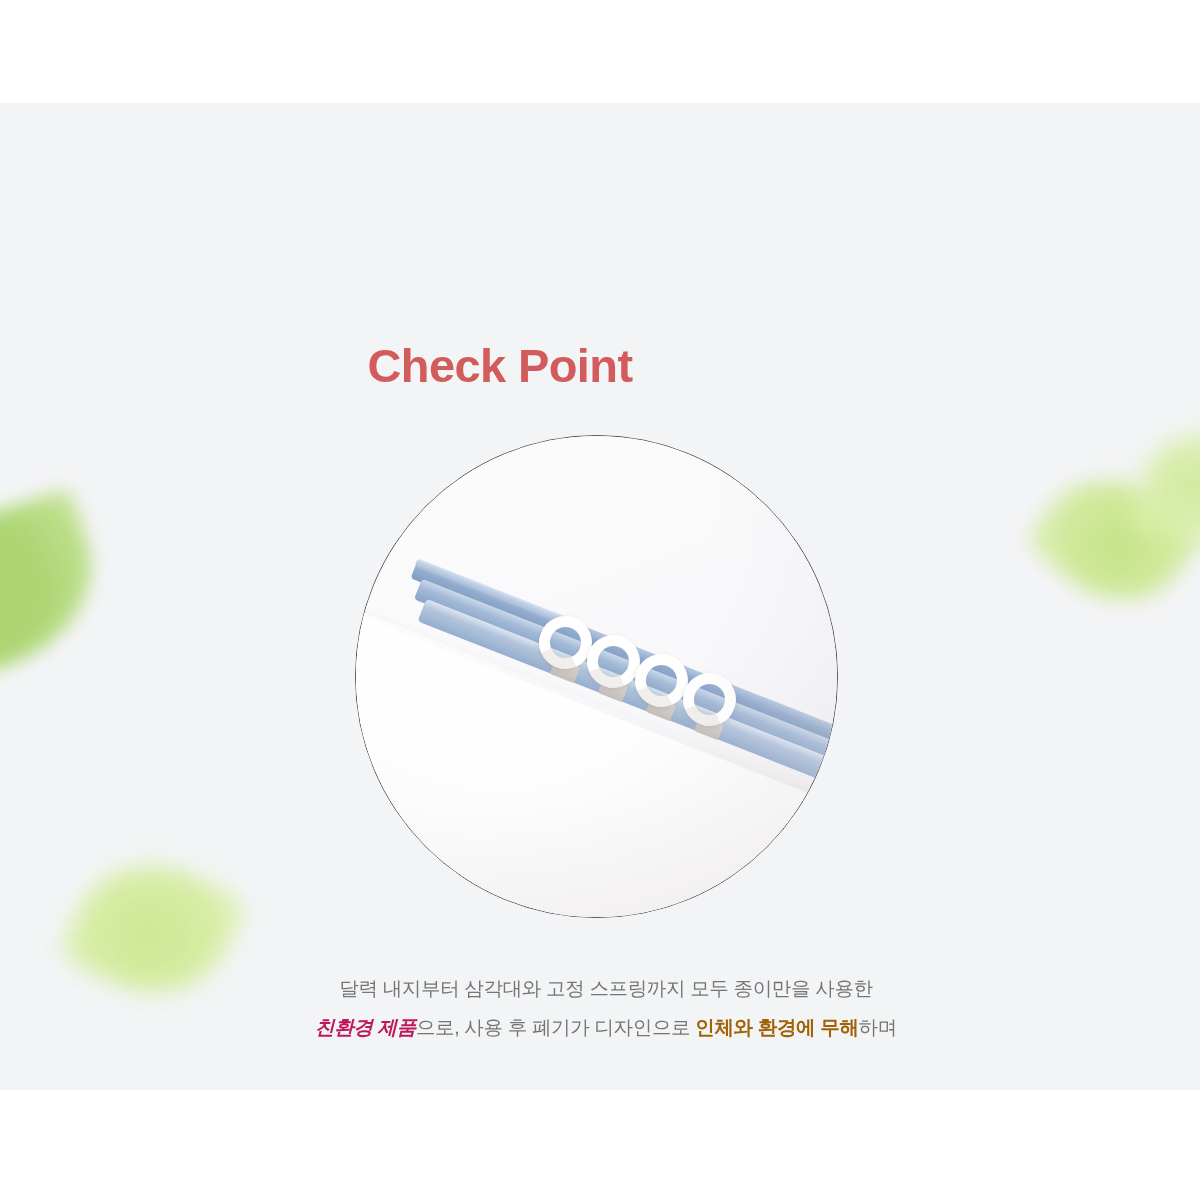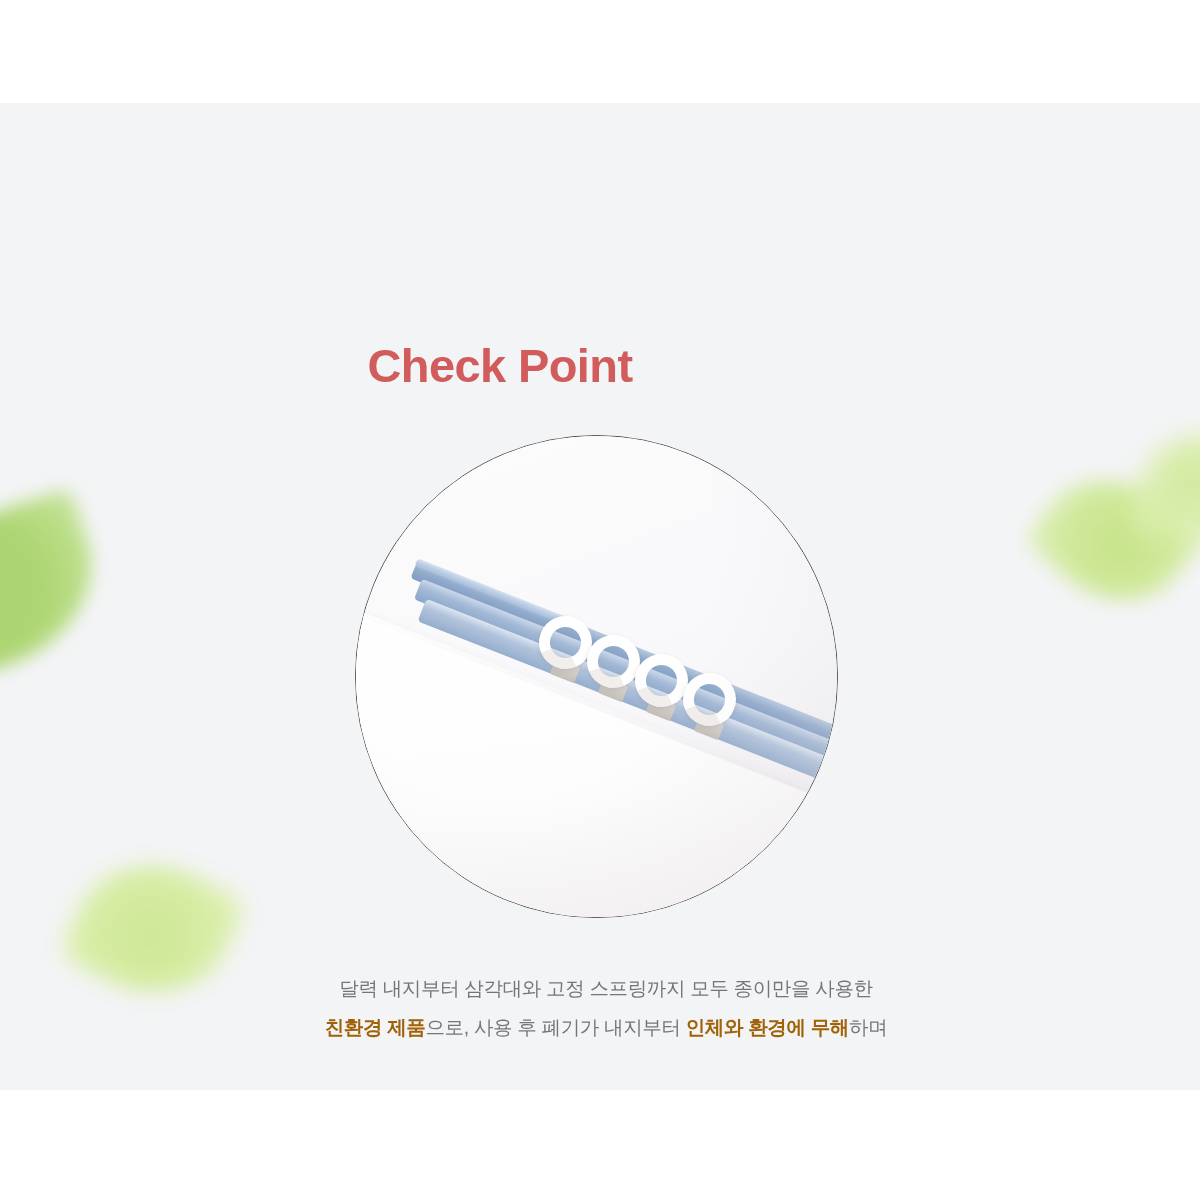--- a/index.html
+++ b/index.html
@@ -192,21 +192,21 @@
     position:absolute;
     left:0; top:866px;
     width:1200px;
     text-align:center;
     font-size:19.5px;
     line-height:39px;
     color:#757575;
     letter-spacing:-0.35px;
   }
   #caption .line { display:block; white-space:nowrap;margin-left:12px; }
-  .hl-green { color:#a16207; font-weight:bold; }
+  .hl-green { color:#be185d; font-weight:bold;font-style:italic; }
   .hl-dark  { color:#a16207; font-weight:bold; }
 </style>
 </head>
 <body>
 
 <div id="page">
 
   <div id="panel">
 
     <div class="leaf" id="leaf-left-upper"></div>
@@ -240,18 +240,18 @@
 
         <div id="photo-shade"></div>
       </div>
     </div>
 
     <div id="caption">
       <span class="line">
         <span>달력 내지부터 삼각대와 고정 스프링까지 모두 종이만을 사용한</span>
       </span>
       <span class="line">
-        <span class="hl-green">친환경 제품</span><span>으로, 사용 후 폐기가 내지부터 </span><span class="hl-dark">인체와 환경에 무해</span><span>하며</span>
+        <span class="hl-green">친환경 제품</span><span>으로, 사용 후 폐기가 디자인으로 </span><span class="hl-dark">인체와 환경에 무해</span><span>하며</span>
       </span>
     </div>
 
   </div>
 </div>
 
 </body></html>

